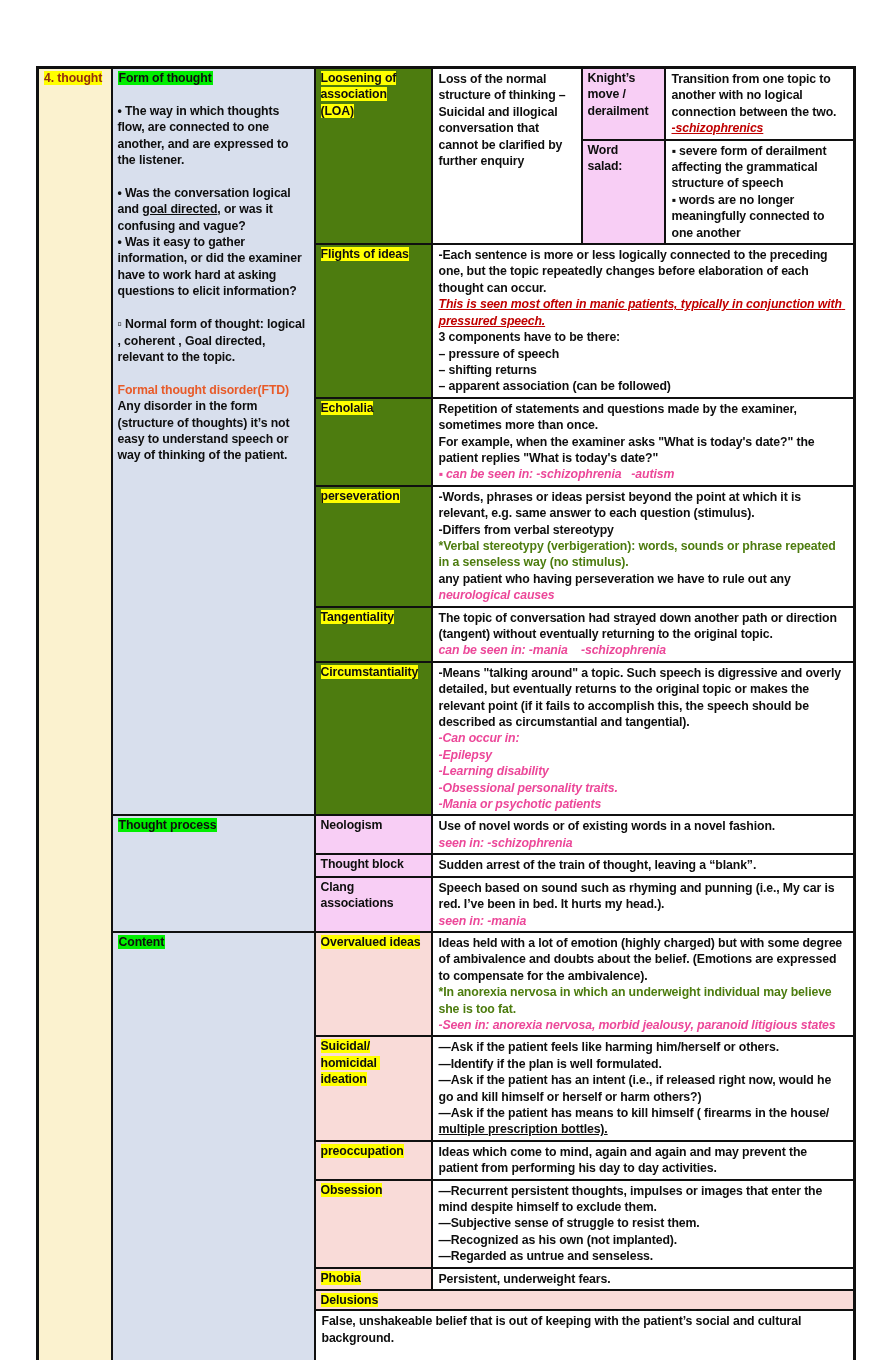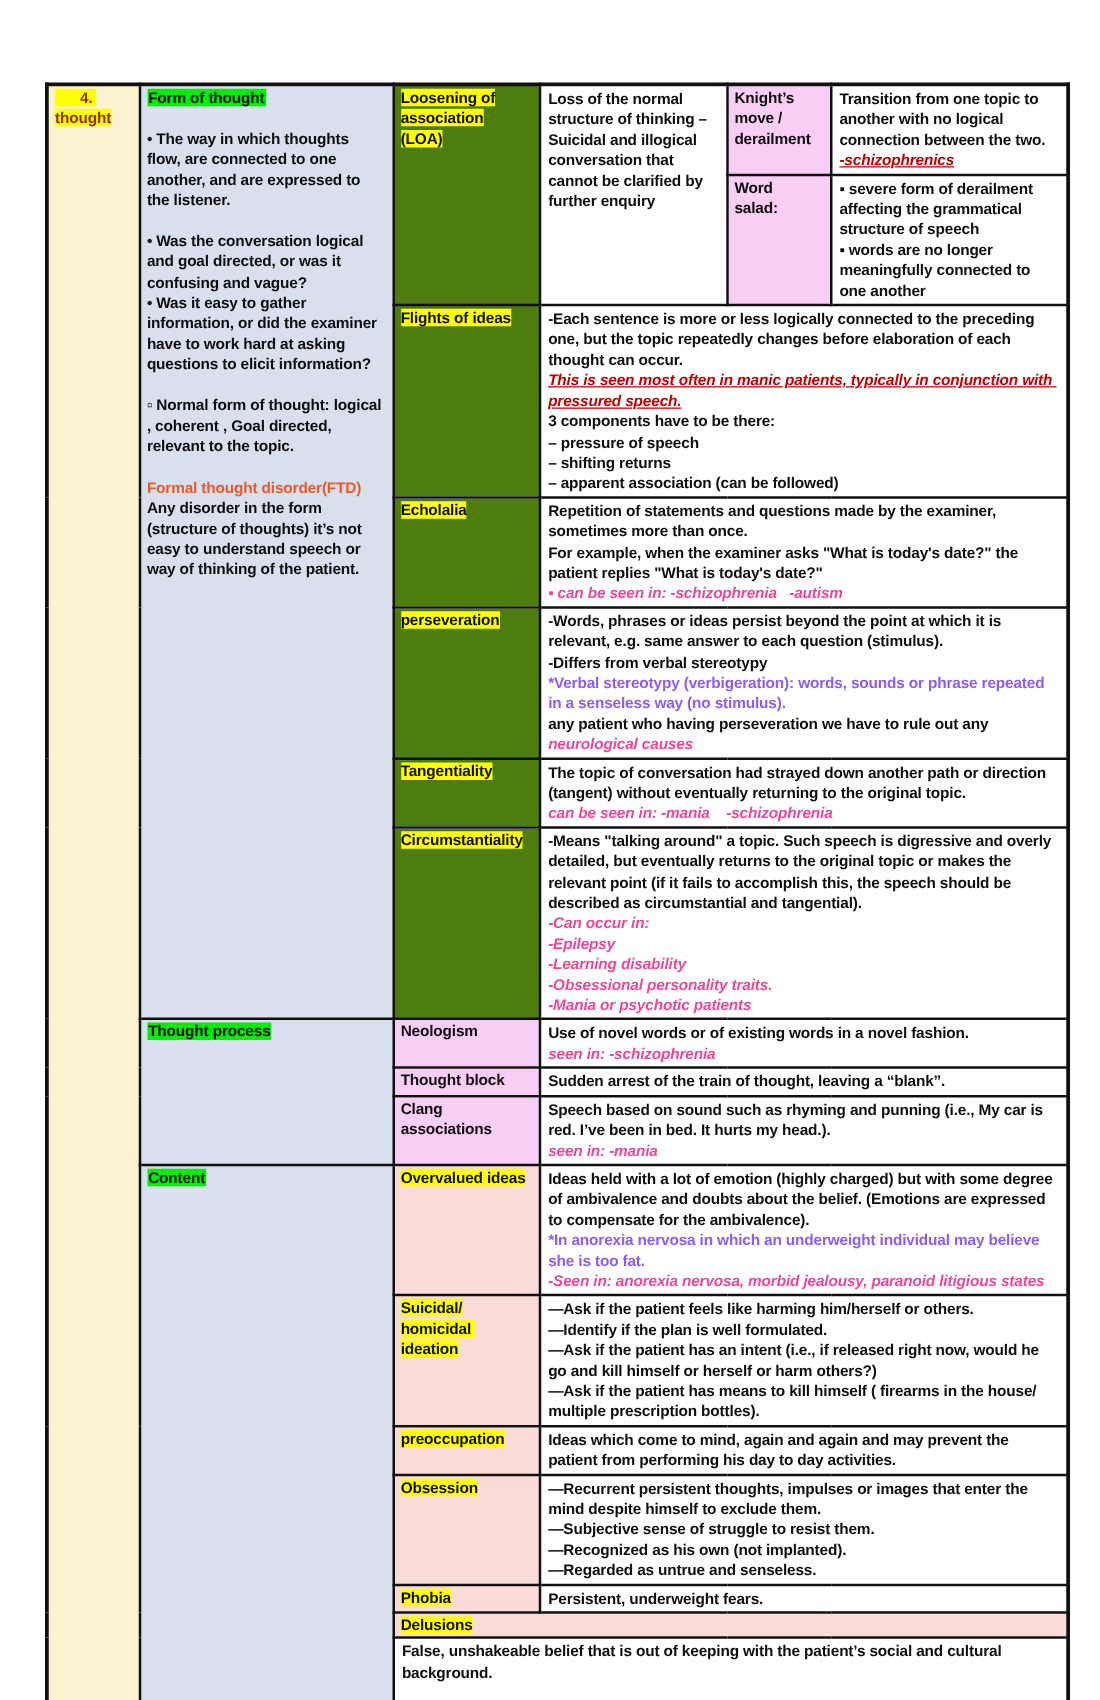--- a/index.html
+++ b/index.html
@@ -13,26 +13,26 @@
   .ln{white-space:pre-wrap;}
   
   .bg-cream{background:#FBF2CF;}
   .bg-blue{background:#D8DFED;}
   .bg-green{background:#4d7c0f;}
   .bg-pink{background:#F8CEF5;}
   .bg-salmon{background:#F9DBD8;}
   
   .hl-y .ln span{background:#FFFF00;}
   .hl-g{background:#00EE00;padding:0 1px;}
-  .maroon .ln span{background:#FFFF00;color:#932D11;padding-left:20px;}
+  .maroon .ln span{background:#FFFF00;color:#932D11;}
   
   .s-r{color:#ec4899;font-style:italic;}
-  .s-b{color:#8b5cf6;}
+  .s-b{color:#4d7c0f;}
   .s-o{color:#E85A28;}
-  .s-u{}
+  .s-u{text-decoration:underline;}
   .s-ru{color:#C00000;text-decoration:underline;font-style:italic;}
   .pad{padding:2px 6px;}
 </style>
 </head>
 <body>
 
 <div class="sheet">
   <table class="t">
     <colgroup>
       <col style="width:74px">

